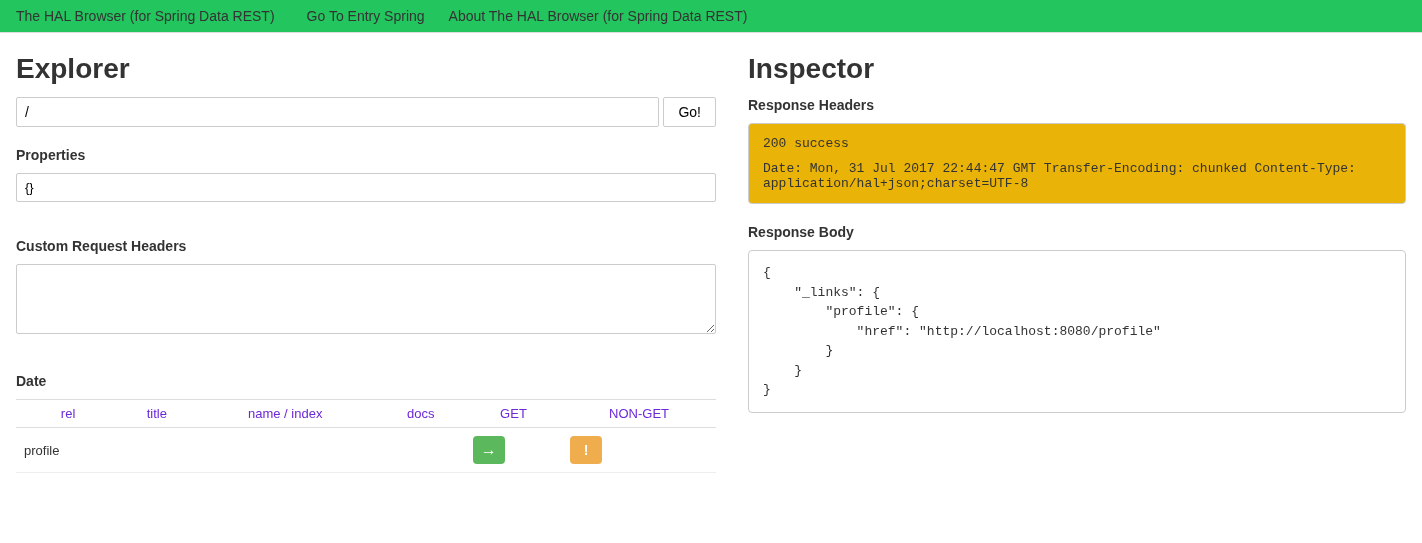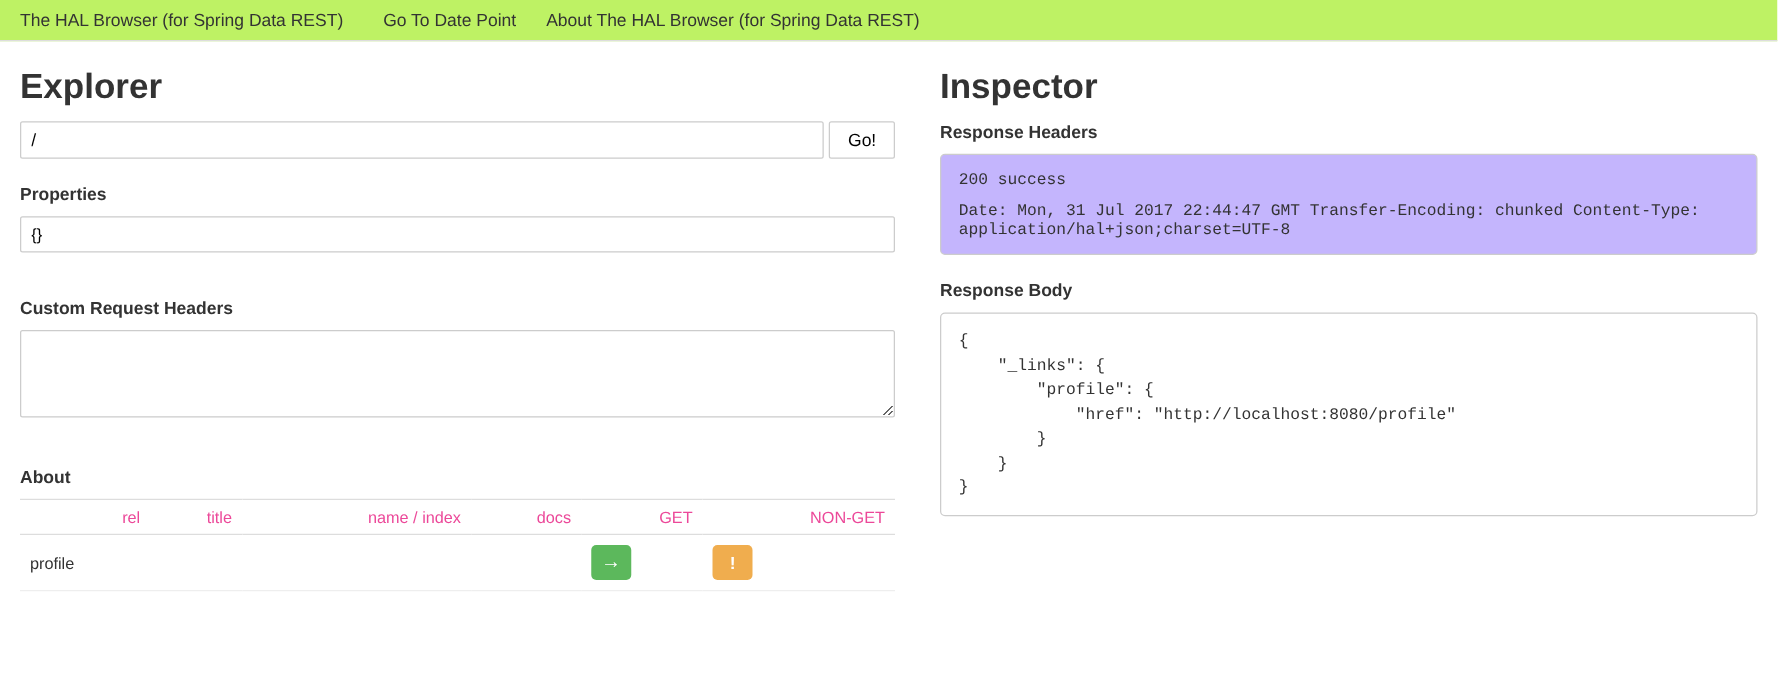--- a/index.html
+++ b/index.html
@@ -14,50 +14,50 @@
       color: #333;
       background: #fff;
     }
 
     
     #top-nav {
       display: flex;
       align-items: center;
       padding: 8px 16px;
       border-bottom: 1px solid #ddd;
-      background: #bef264;
+      background: #22c55e;
     }
 
     #top-nav .app-title {
       font-size: 14px;
       color: #333;
       margin-right: 32px;
     }
 
     #top-nav a {
       font-size: 14px;
       color: #333;
       text-decoration: none;
       margin-right: 24px;
     }
 
     
     #main-container {
       display: flex;
       padding: 20px 16px;
+      gap: 32px;
     }
 
     #left-panel {
       flex: 0 0 700px;
       max-width: 700px;
     }
 
     #right-panel {
       flex: 1;
-      margin-left: 36px;
     }
 
     
     h1 {
       font-size: 28px;
       font-weight: bold;
       margin-bottom: 12px;
     }
 
     h2 {
@@ -118,25 +118,25 @@
       border-collapse: collapse;
       margin-top: 10px;
     }
 
     #links-table thead tr {
       border-top: 1px solid #ddd;
       border-bottom: 1px solid #ddd;
     }
 
     #links-table th {
-      text-align: right;
+      text-align: center;
       padding: 6px 8px;
       font-weight: normal;
       font-size: 13px;
-      color: #ec4899;
+      color: #6d28d9;
     }
 
     #links-table td {
       padding: 8px 8px;
       font-size: 13px;
       border-bottom: 1px solid #eee;
     }
 
     .get-button {
       display: inline-flex;
@@ -169,21 +169,21 @@
 
     
     #response-headers-box {
       border: 1px solid #ccc;
       border-radius: 4px;
       padding: 12px 14px;
       margin-bottom: 20px;
       font-family: "Courier New", monospace;
       font-size: 13px;
       color: #333;
-      background: #c4b5fd;
+      background: #eab308;
     }
 
     #response-status {
       margin-bottom: 10px;
     }
 
     #response-body-box {
       border: 1px solid #ccc;
       border-radius: 4px;
       padding: 12px 14px;
@@ -197,21 +197,21 @@
 
     .section-spacer {
       margin-bottom: 16px;
     }
   </style>
 </head>
 <body>
 
 <nav id="top-nav">
   <span class="app-title">The HAL Browser (for Spring Data REST)</span>
-  <a href="#">Go To Date Point</a>
+  <a href="#">Go To Entry Spring</a>
   <a href="#">About The HAL Browser (for Spring Data REST)</a>
 </nav>
 
 <div id="main-container">
 
   <div id="left-panel">
 
     <h1>Explorer</h1>
 
     <div id="url-row">
@@ -223,21 +223,21 @@
       <h2>Properties</h2>
       <input type="text" id="properties-input" value="{}" style="">
     </div>
 
     <div class="section-spacer">
       <h2>Custom Request Headers</h2>
       <textarea id="custom-headers-textarea" style=""></textarea>
     </div>
 
     <div>
-      <h2>About</h2>
+      <h2>Date</h2>
       <table id="links-table">
         <thead>
           <tr>
             <th>rel</th>
             <th>title</th>
             <th>name / index</th>
             <th>docs</th>
             <th>GET</th>
             <th>NON-GET</th>
           </tr>

